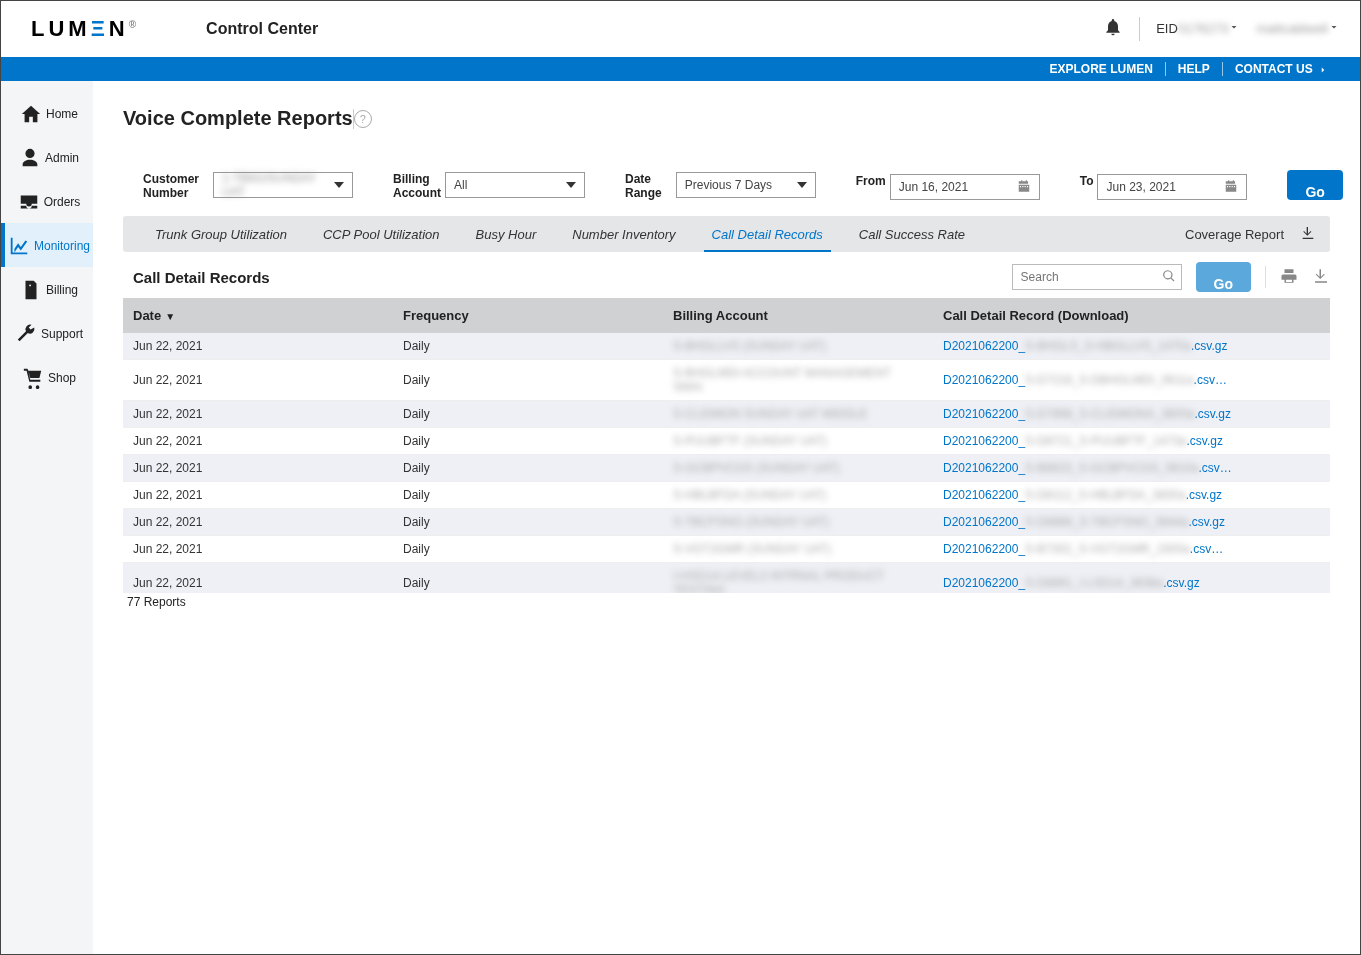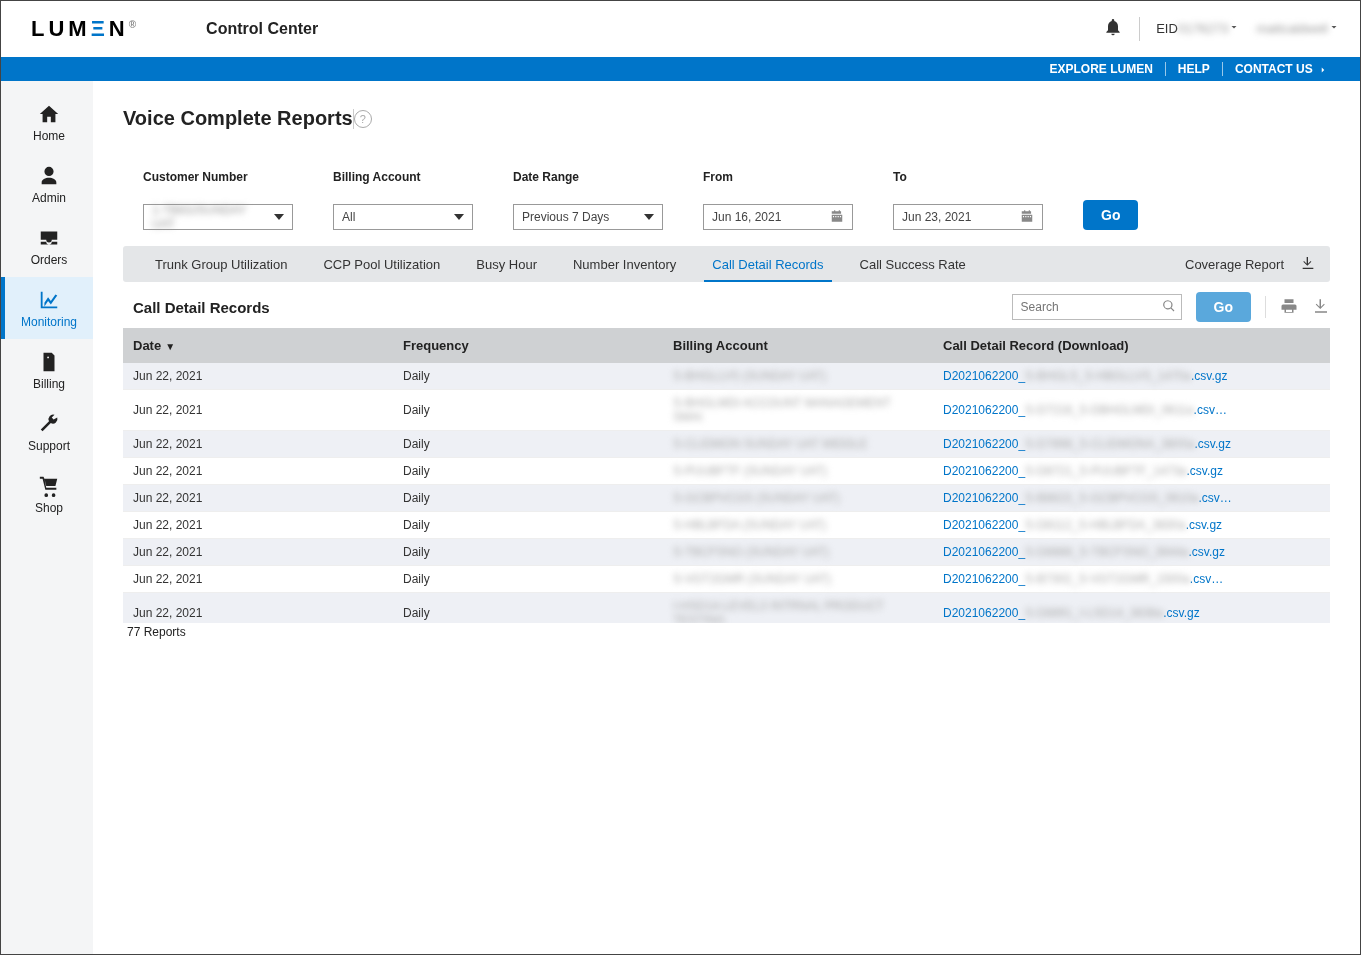--- a/index.html
+++ b/index.html
@@ -20,46 +20,46 @@
   
   
   .blue-bar { background: #0075C9; color: #fff; height: 24px; display: flex; align-items: center; justify-content: flex-end; padding: 0 20px; font-size: 12px; font-weight: bold; }
   .blue-bar a { color: #fff; text-decoration: none; padding: 0 12px; cursor: pointer; }
   .blue-bar .sep { width: 1px; height: 14px; background: rgba(255,255,255,0.6); }
   .blue-bar .contact svg { width: 10px; height: 10px; fill: #fff; vertical-align: middle; margin-left: 2px; }
   
   
   .layout { display: flex; height: calc(955px - 56px - 24px - 2px); }
   .sidebar { width: 92px; background: #f4f5f6; display: flex; flex-direction: column; padding-top: 10px; }
-  .side-item { display: flex; flex-direction: column; align-items: center; justify-content: center; padding: 12px 0 10px; cursor: pointer; color: #222; font-size: 12px; gap: 4px; border-left: 4px solid transparent; }
+  .side-item { display: flex; flex-direction: row; align-items: center; justify-content: center; padding: 12px 0 10px; cursor: pointer; color: #222; font-size: 12px; gap: 4px; border-left: 4px solid transparent; }
   .side-item svg { width: 22px; height: 22px; fill: #222; }
   .side-item.active { background: #e1f0fb; color: #0075C9; border-left: 4px solid #0075C9; }
   .side-item.active svg { fill: #0075C9; }
   
   .main { flex: 1; padding: 26px 30px 0 30px; overflow: hidden; }
   .page-title-row { display: flex; align-items: center; margin-bottom: 40px; }
   .page-title { font-size: 20px; font-weight: bold; }
   .title-sep { width: 1px; height: 20px; background: #ccc; }
   .help-circle { width: 18px; height: 18px; border: 1.5px solid #aaa; border-radius: 50%; display: flex; align-items: center; justify-content: center; font-size: 11px; color: #aaa; cursor: pointer; }
   
   
   .filters { display: flex; gap: 40px; align-items: flex-end; padding-left: 20px; margin-bottom: 16px; }
-  .filter-group { display: flex; flex-direction: column; gap: 20px; }
+  .filter-group { display: flex; flex-direction: row; gap: 4px; }
   .filter-label { font-size: 12px; font-weight: bold; color: #222; }
   .select-box, .date-box { border: 1px solid #999; height: 26px; display: flex; align-items: center; padding: 0 8px; font-size: 12px; color: #444; background: #fff; cursor: pointer; justify-content: space-between; gap: 8px; }
   .select-box { min-width: 140px; }
   .date-box { width: 150px; }
   .caret-down { width: 0; height: 0; border-left: 5px solid transparent; border-right: 5px solid transparent; border-top: 6px solid #333; }
   .cal-icon svg { width: 14px; height: 14px; fill: #888; }
-  .go-btn { background: #0075C9; color: #fff; border: none; border-radius: 4px; padding: 7px 18px; font-size: 14px; font-weight: bold; cursor: pointer; height: 30px; text-align: center; }
+  .go-btn { background: #0075C9; color: #fff; border: none; border-radius: 4px; padding: 14px 18px; font-size: 14px; font-weight: bold; cursor: pointer; height: 30px; text-align: center; }
   .go-btn.light { background: #5aa8dc; }
   
   
   .tabs-bar { background: #e4e6e8; border-radius: 3px; height: 36px; display: flex; align-items: center; padding: 0 14px; margin-bottom: 8px; }
-  .tab { padding: 0 18px; font-size: 13px; color: #333; height: 100%; display: flex; align-items: center; cursor: pointer; position: relative; }
+  .tab { padding: 0 18px; font-size: 13px; color: #333; height: 100%; display: flex; align-items: center; cursor: pointer; position: relative; font-style: italic; }
   .tab.active { color: #0075C9; }
   .tab.active::after { content: ''; position: absolute; bottom: 0; left: 10px; right: 10px; height: 2px; background: #0075C9; }
   .tabs-right { margin-left: auto; display: flex; align-items: center; gap: 16px; color: #333; font-size: 13px; }
   .dl-icon svg { width: 16px; height: 16px; fill: #333; }
   
   
   .section-row { display: flex; align-items: center; margin: 10px 0 6px; }
   .section-title { font-size: 15px; font-weight: bold; padding-left: 10px; }
   .section-right { margin-left: auto; display: flex; align-items: center; gap: 14px; }
   .search-wrap { position: relative; }

